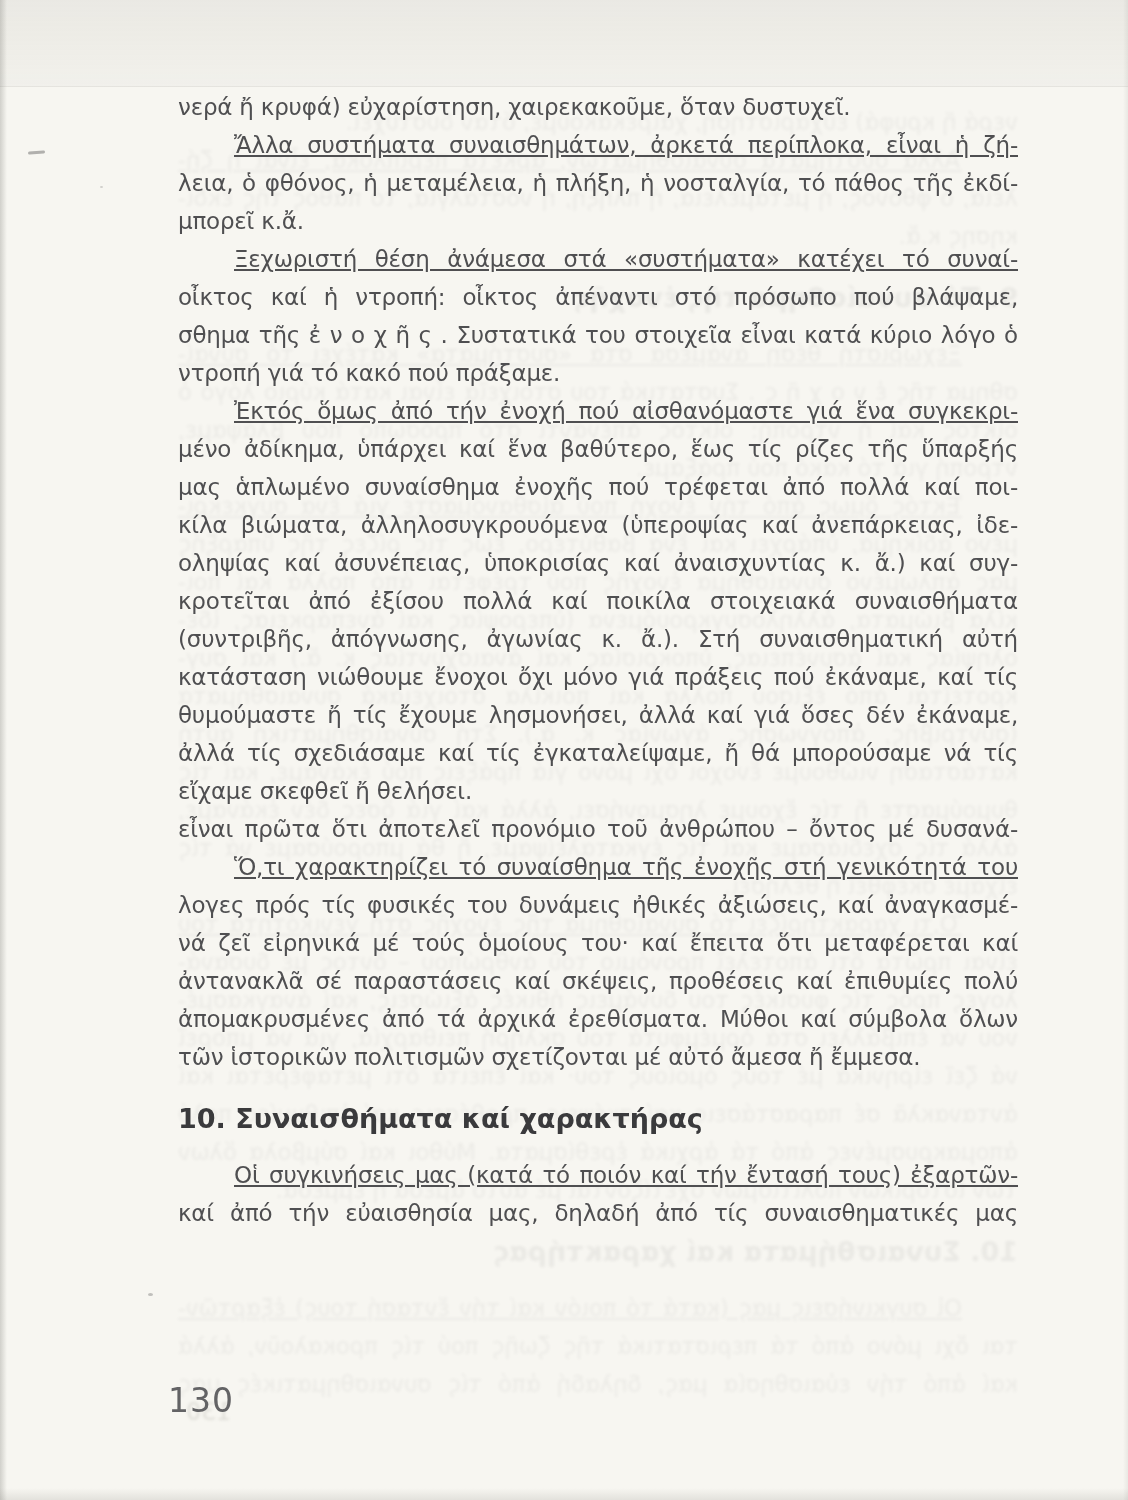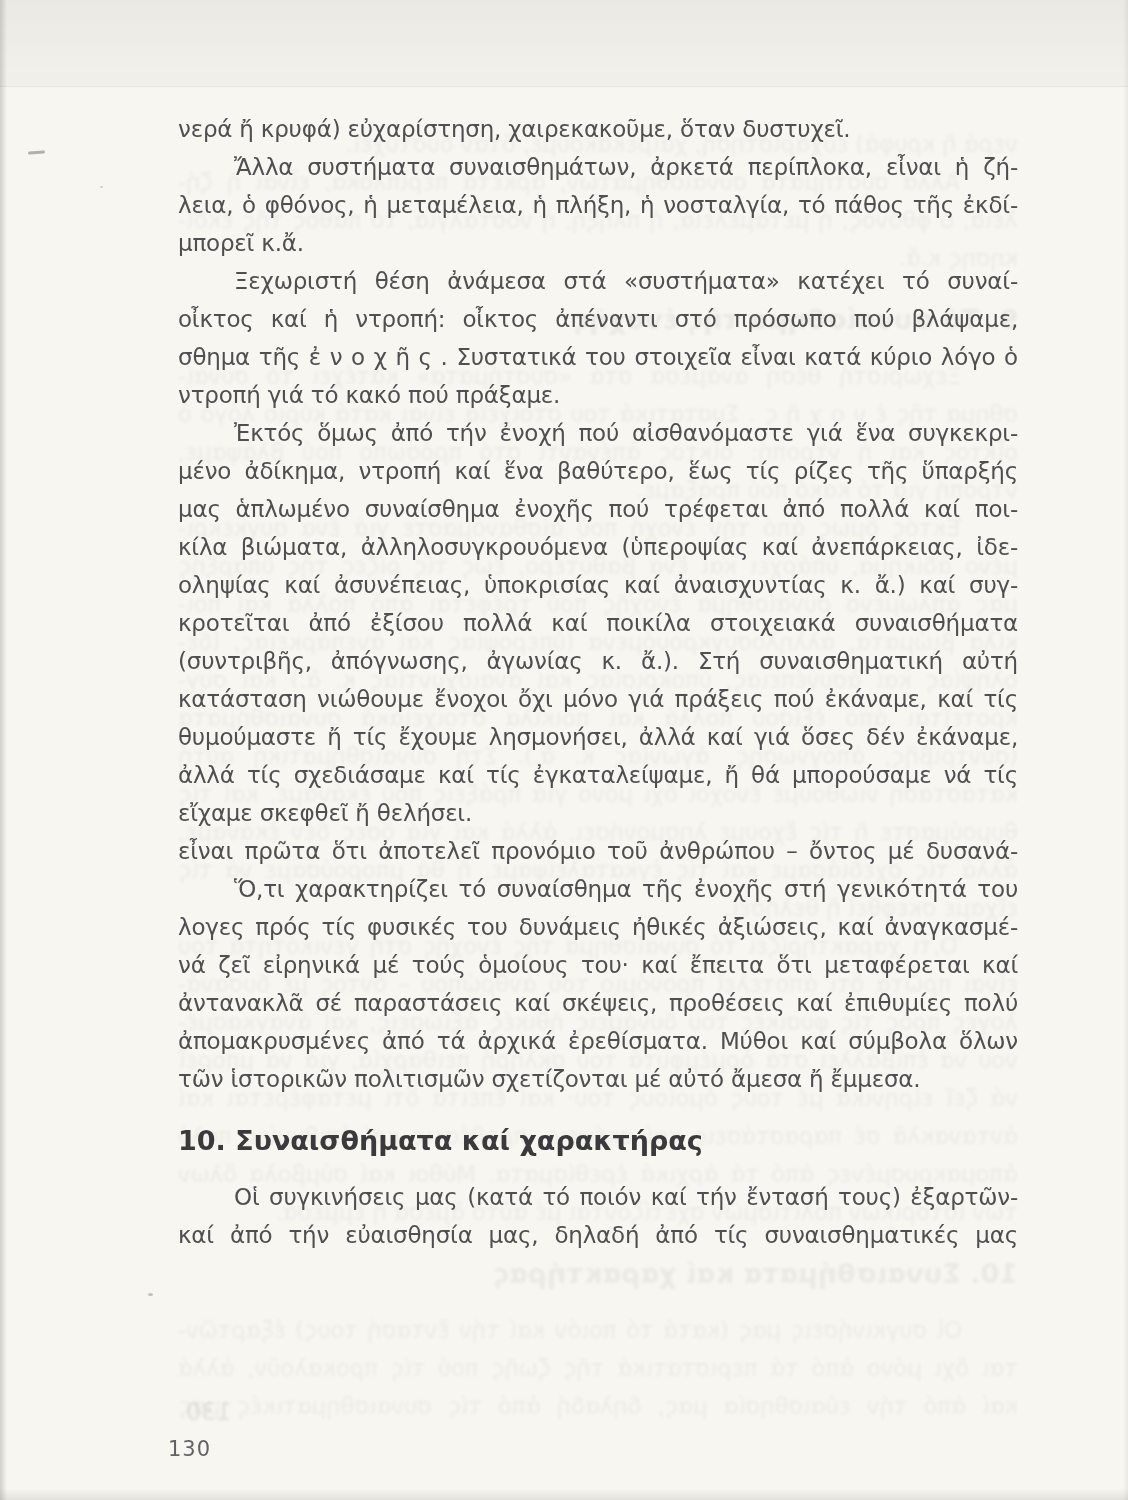--- a/index.html
+++ b/index.html
@@ -23,47 +23,47 @@
   .edge-left{position:absolute;left:0;top:0;width:7px;height:100%;
     background:linear-gradient(90deg,rgba(110,110,104,0.28),rgba(110,110,104,0));}
   .edge-right{position:absolute;right:0;top:0;width:5px;height:100%;
     background:linear-gradient(270deg,rgba(110,110,104,0.10),rgba(110,110,104,0));}
   .edge-bottom{position:absolute;left:0;bottom:0;width:100%;height:12px;
     background:linear-gradient(rgba(120,118,112,0),rgba(120,118,112,0.16));}
 
   .content{
     position:absolute;left:178px;top:88px;width:840px;
     color:var(--ink);
-    font-size:23px;line-height:38px;letter-spacing:-0.2px;margin-top:22px;
+    font-size:23px;line-height:38px;letter-spacing:-0.2px;
   }
   .line{
     text-align:justify;
     text-align-last:justify;
     height:38px;overflow:hidden;
     white-space:normal;
   }
   .line.lastline{text-align-last:left;}
-  .line.indent{text-indent:56px;}
+  .line.indent{text-indent:56px;text-decoration:underline;}
   .heading{
     font-weight:bold;
     font-size:27px;line-height:46px;
     color:var(--ink-heading);
     letter-spacing:0;
     margin:20px 0 14px 0;
   }
   
   .bleed{
     transform:scaleX(-1) translateY(15px);
     filter:blur(1.6px);
     opacity:0.065;
     pointer-events:none;
   }
   .page-number{
-    position:absolute;left:168px;top:1432px;
-    font-size:21px;line-height:34px;
+    position:absolute;left:168px;top:1384px;
+    font-size:33px;line-height:34px;
     color:var(--ink-pagenum);
     letter-spacing:1px;
   }
   .pagenum-bleed{
     position:absolute;left:186px;top:1398px;
     font-size:24px;color:#8a8880;opacity:0.22;
     filter:blur(1.5px);transform:scaleX(-1);
     pointer-events:none;
   }
   .mark-dash{
@@ -144,21 +144,21 @@
         <div class="line lastline">μπορεῖ κ.ἄ.</div>
       </div>
       <div class="para">
         <div class="line indent">Ξεχωριστή θέση ἀνάμεσα στά «συστήματα» κατέχει τό συναί-</div>
         <div class="line">οἶκτος καί ἡ ντροπή: οἶκτος ἀπέναντι στό πρόσωπο πού βλάψαμε,</div>
         <div class="line">σθημα τῆς ἐ ν ο χ ῆ ς . Συστατικά του στοιχεῖα εἶναι κατά κύριο λόγο ὁ</div>
         <div class="line lastline">ντροπή γιά τό κακό πού πράξαμε.</div>
       </div>
       <div class="para">
         <div class="line indent">Ἐκτός ὅμως ἀπό τήν ἐνοχή πού αἰσθανόμαστε γιά ἕνα συγκεκρι-</div>
-        <div class="line">μένο ἀδίκημα, ντροπή καί ἕνα βαθύτερο, ἕως τίς ρίζες τῆς ὕπαρξής</div>
+        <div class="line">μένο ἀδίκημα, ὑπάρχει καί ἕνα βαθύτερο, ἕως τίς ρίζες τῆς ὕπαρξής</div>
         <div class="line">μας ἁπλωμένο συναίσθημα ἐνοχῆς πού τρέφεται ἀπό πολλά καί ποι-</div>
         <div class="line">κίλα βιώματα, ἀλληλοσυγκρουόμενα (ὑπεροψίας καί ἀνεπάρκειας, ἰδε-</div>
         <div class="line">οληψίας καί ἀσυνέπειας, ὑποκρισίας καί ἀναισχυντίας κ. ἄ.) καί συγ-</div>
         <div class="line">κροτεῖται ἀπό ἐξίσου πολλά καί ποικίλα στοιχειακά συναισθήματα</div>
         <div class="line">(συντριβῆς, ἀπόγνωσης, ἀγωνίας κ. ἄ.). Στή συναισθηματική αὐτή</div>
         <div class="line">κατάσταση νιώθουμε ἔνοχοι ὄχι μόνο γιά πράξεις πού ἐκάναμε, καί τίς</div>
         <div class="line">θυμούμαστε ἤ τίς ἔχουμε λησμονήσει, ἀλλά καί γιά ὅσες δέν ἐκάναμε,</div>
         <div class="line">ἀλλά τίς σχεδιάσαμε καί τίς ἐγκαταλείψαμε, ἤ θά μπορούσαμε νά τίς</div>
         <div class="line lastline">εἴχαμε σκεφθεῖ ἤ θελήσει.</div>
       </div>

